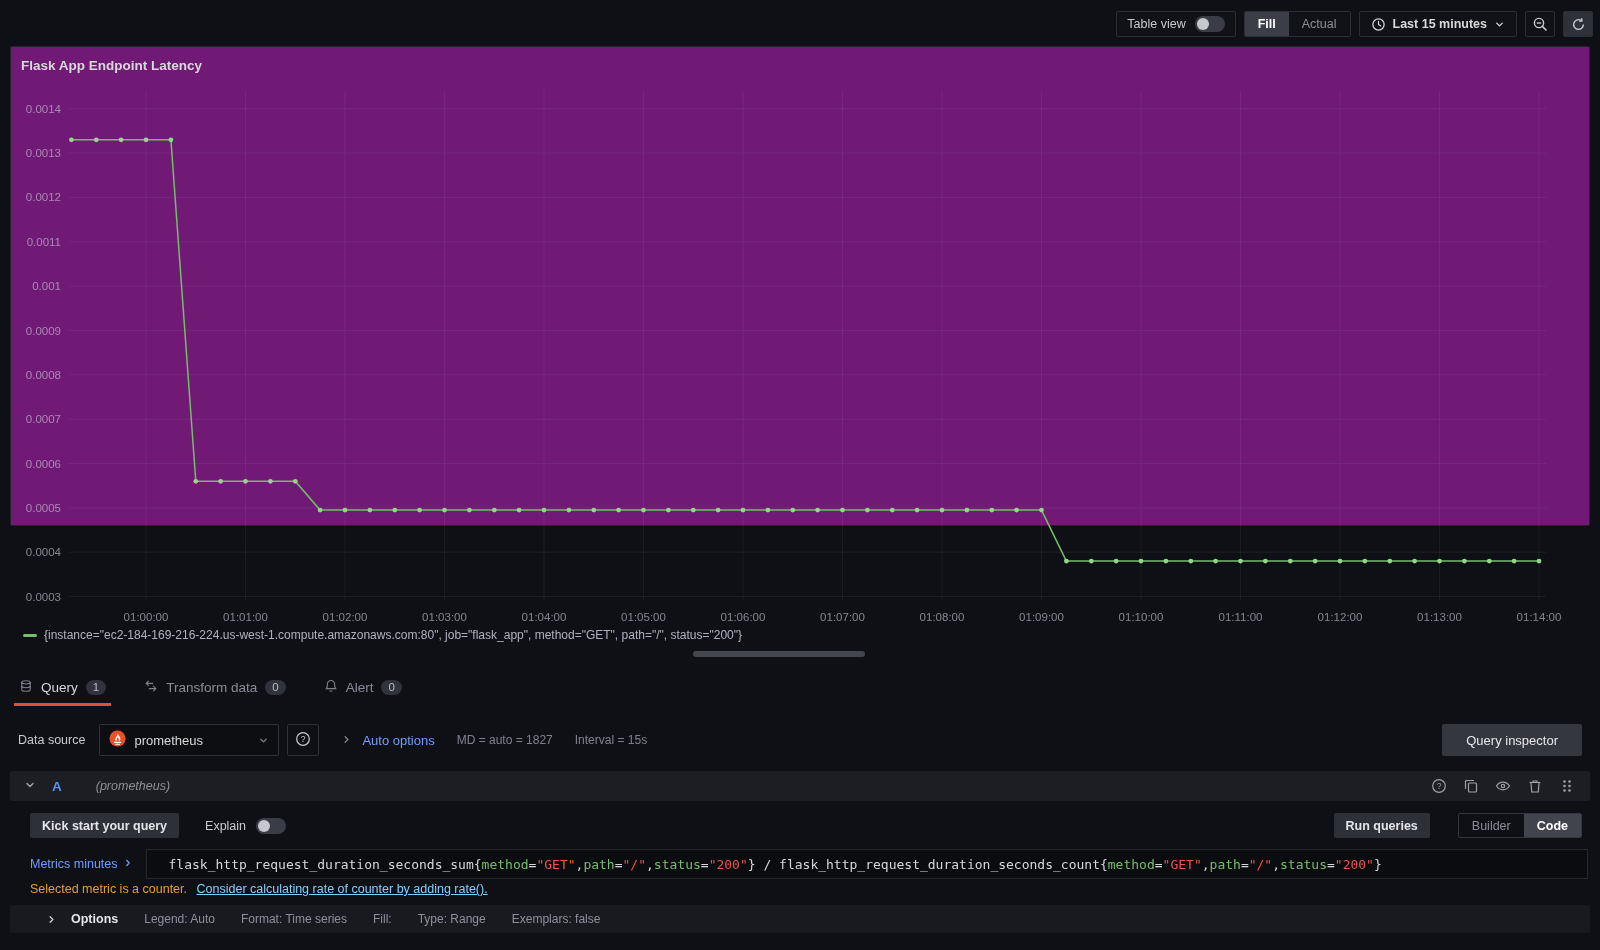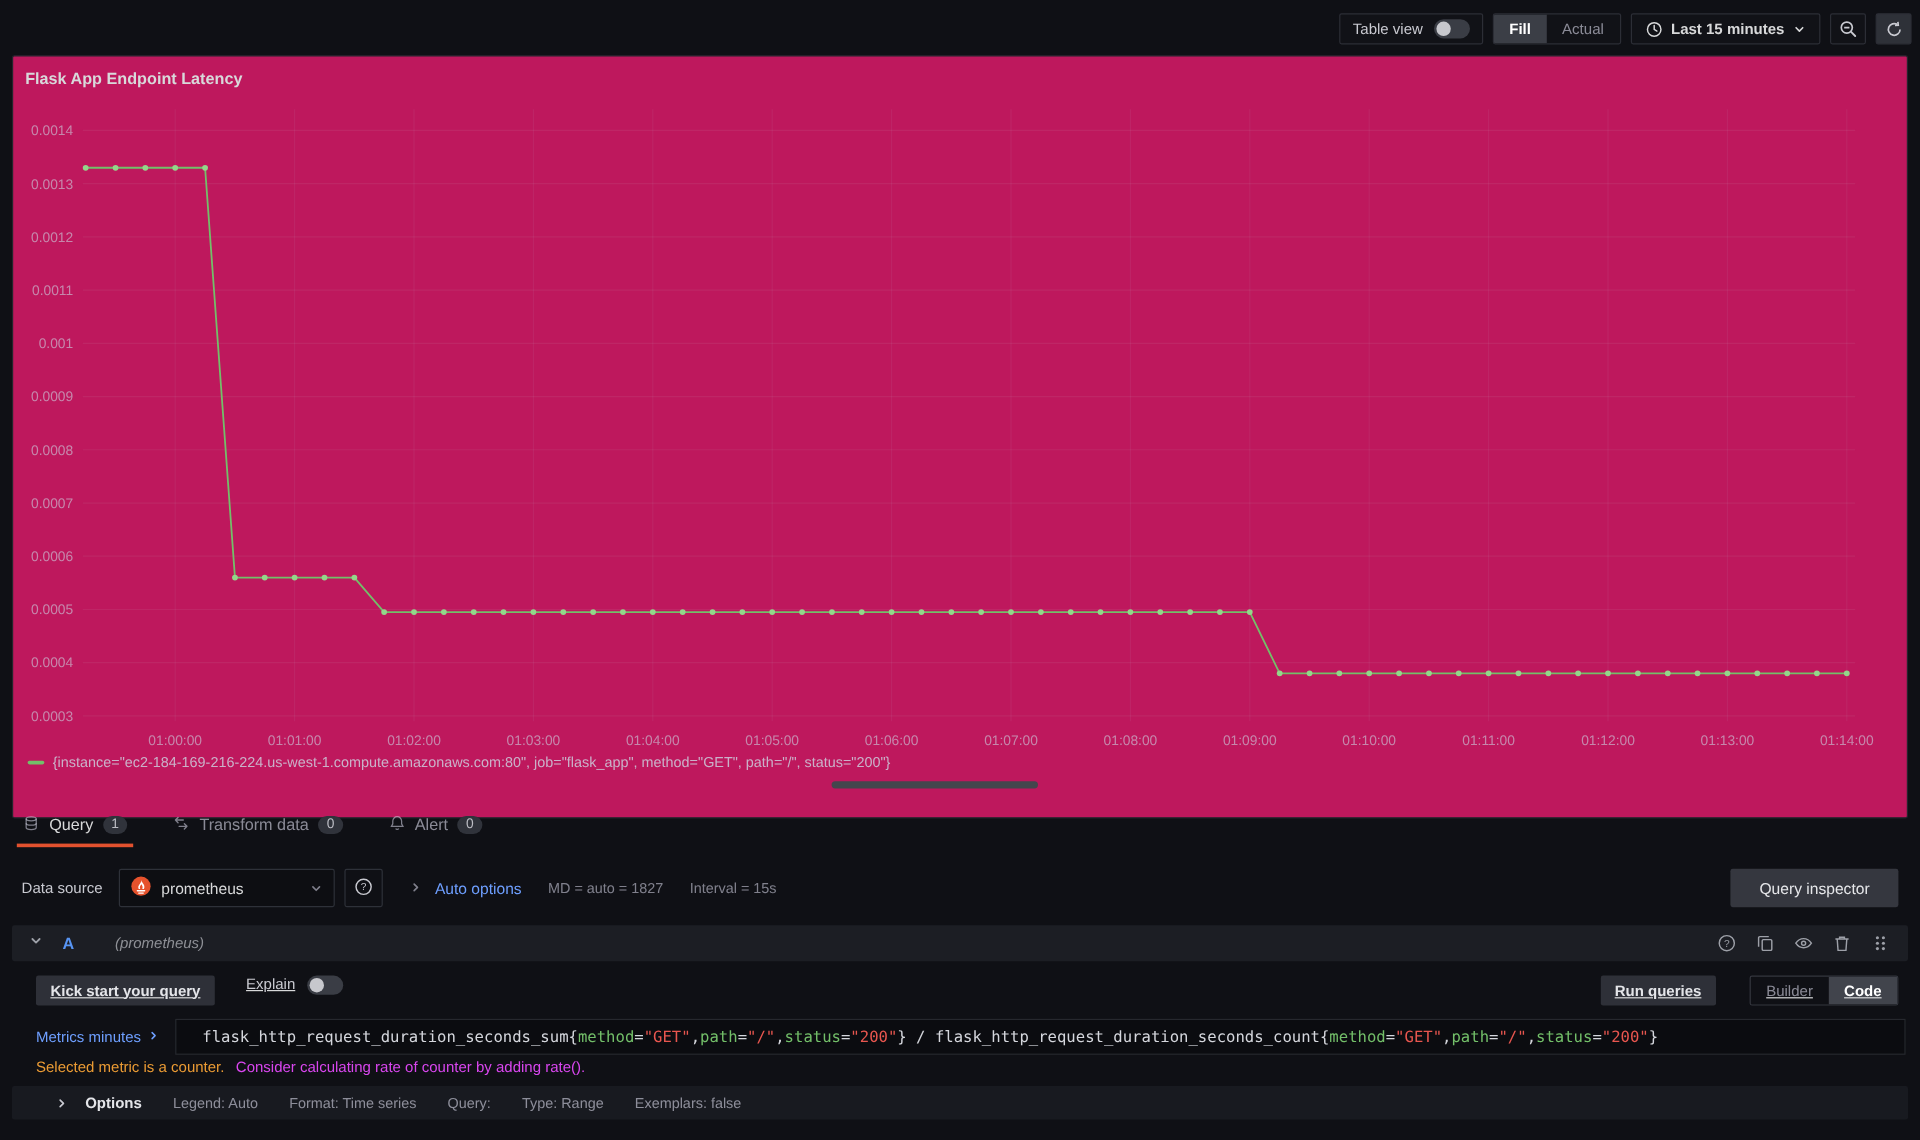--- a/index.html
+++ b/index.html
@@ -15,21 +15,21 @@
   .toggle .knob{position:absolute;left:2px;top:2px;width:12px;height:12px;border-radius:50%;background:#c7c8cd;}
   .seg{overflow:hidden;padding:0;}
   .seg button{height:24px;border:none;background:transparent;color:rgba(204,204,220,.65);font-size:12.5px;padding:0 13px;font-family:inherit;cursor:pointer;}
   .seg button.active{background:#3b3e46;color:#fff;font-weight:700;}
   .timepicker{gap:7px;padding:0 11px;font-weight:700;cursor:pointer;}
   .iconbtn{width:30px;justify-content:center;cursor:pointer;color:#c9cad1;}
   .iconbtn.filled{background:#2e3138;}
   .topbar svg{display:block;}
 
   
-  .panel{position:absolute;left:10px;top:46px;width:1580px;height:636px;background:#be185d;border:1px solid #23252c;border-radius:2px;}
+  .panel{position:absolute;left:10px;top:46px;width:1580px;height:480px;background:#701a75;border:1px solid #23252c;border-radius:2px;}
   .panel-title{position:absolute;left:10px;top:11px;font-size:13.5px;font-weight:600;color:#d8d9da;}
   #chart-svg{position:absolute;left:0;top:28px;width:1578px;height:552px;}
   .legend-row{position:absolute;left:12px;top:581px;display:flex;align-items:center;gap:7px;font-size:12px;color:rgba(204,204,220,.85);white-space:nowrap;}
   .legend-swatch{width:14px;height:3px;border-radius:2px;background:#73bf69;flex:none;}
   .drag-handle{position:absolute;left:693px;top:651px;width:172px;height:6px;border-radius:3px;background:#44464d;cursor:row-resize;}
 
   
   .tabs{position:absolute;left:14px;top:668px;display:flex;gap:28px;height:38px;align-items:stretch;}
   .tab{position:relative;display:flex;align-items:center;gap:8px;padding:0 5px;font-size:13.5px;color:rgba(204,204,220,.65);cursor:pointer;}
   .tab.active{color:#d8d9da;font-weight:500;}
@@ -50,37 +50,37 @@
   .qi-btn{height:32px;padding:0 24px;background:#35373f;border:none;border-radius:2px;color:#e6e7ea;font-size:13px;font-family:inherit;cursor:pointer;margin-right:8px;}
 
   
   .qhead{position:absolute;left:10px;top:771px;width:1580px;height:30px;background:#1c1e24;border-radius:2px;display:flex;align-items:center;padding:0 14px;color:#9da0a8;}
   .qhead .ref{color:#5794f2;font-weight:700;font-size:13.5px;margin-left:16px;}
   .qhead .hint{color:#8e9096;font-style:italic;font-size:12.5px;margin-left:34px;}
   .qhead-icons{margin-left:auto;display:flex;gap:15px;align-items:center;}
   .icon-btn{background:none;border:none;color:#9da0a8;width:17px;height:17px;padding:0;cursor:pointer;}
   .icon-btn svg{width:16px;height:16px;display:block;}
 
-  .kick-row{position:absolute;left:10px;top:813px;width:1580px;display:flex;align-items:flex-start;padding:0 8px 0 20px;text-decoration:underline;}
+  .kick-row{position:absolute;left:10px;top:813px;width:1580px;display:flex;align-items:center;padding:0 8px 0 20px;}
   .btn-sec{height:25px;background:#2e3038;border:none;border-radius:2px;color:#e4e5e9;font-weight:600;font-size:12.5px;padding:0 12px;font-family:inherit;cursor:pointer;}
   .explain{margin-left:26px;font-size:12.5px;color:#c9cad1;}
   .explain-toggle{margin-left:10px;}
   .bc-group{margin-left:28px;border:1px solid #34363e;border-radius:2px;display:flex;overflow:hidden;height:25px;}
   .bc-group button{height:100%;border:none;background:transparent;color:rgba(204,204,220,.65);font-size:12.5px;padding:0 13px;font-family:inherit;cursor:pointer;}
   .bc-group button.active{background:#41444c;color:#fff;font-weight:700;}
 
   .mb-row{position:absolute;left:10px;top:849px;width:1580px;display:flex;align-items:center;}
   .mb-label{display:flex;align-items:center;gap:5px;color:#6e9fff;font-size:12.5px;font-weight:500;padding:0 13px 0 20px;cursor:pointer;white-space:nowrap;}
   .code-box{flex:1;height:30px;background:#0b0c10;border:1px solid #26282e;display:flex;align-items:center;padding:0 22px;font-family:"DejaVu Sans Mono",monospace;font-size:13px;color:#d5d7dd;white-space:pre;overflow:hidden;margin-right:2px;cursor:text;}
   .tok-lbl{color:#73bf69;}
   .tok-str{color:#e8564f;}
 
   .warn-row{position:absolute;left:30px;top:882px;font-size:12.5px;}
   .warn-strong{color:#eb9b34;font-weight:500;}
-  .warn-link{color:#d946ef;margin-left:6px;cursor:pointer;}
+  .warn-link{color:#7dd3fc;text-decoration:underline;margin-left:6px;cursor:pointer;}
 
   .opts-row{position:absolute;left:10px;top:905px;width:1580px;height:28px;background:#181a20;border-radius:2px;display:flex;align-items:center;padding-left:36px;font-size:12px;color:rgba(204,204,220,.65);}
   .opts-row .chev{color:#c9cad1;margin-right:14px;}
   .opts-label{color:#e4e5e9;font-weight:700;font-size:12.5px;margin-right:26px;cursor:pointer;}
   .opt-item{margin-right:26px;}
 
   .chev svg,.chev-i{display:block;}
 </style>
 </head>
 <body>
@@ -383,16 +383,16 @@
     <span class="warn-link">Consider calculating rate of counter by adding rate().</span>
   </div>
 
   <div class="opts-row">
     <span class="chev">
         <svg width="11" height="11" viewBox="0 0 12 12">
           <path d="M4.5 3l3 3-3 3" fill="none" stroke="currentColor" stroke-width="1.5" stroke-linecap="round" stroke-linejoin="round"></path>
         </svg>
       </span>
     <span class="opts-label">Options</span>
-    <span id="options-summary"><span class="opt-item">Legend: Auto</span><span class="opt-item">Format: Time series</span><span class="opt-item">Query:</span><span class="opt-item">Type: Range</span><span class="opt-item">Exemplars: false</span></span>
+    <span id="options-summary"><span class="opt-item">Legend: Auto</span><span class="opt-item">Format: Time series</span><span class="opt-item">Fill:</span><span class="opt-item">Type: Range</span><span class="opt-item">Exemplars: false</span></span>
   </div>
 
 </div>
 
 </body></html>

